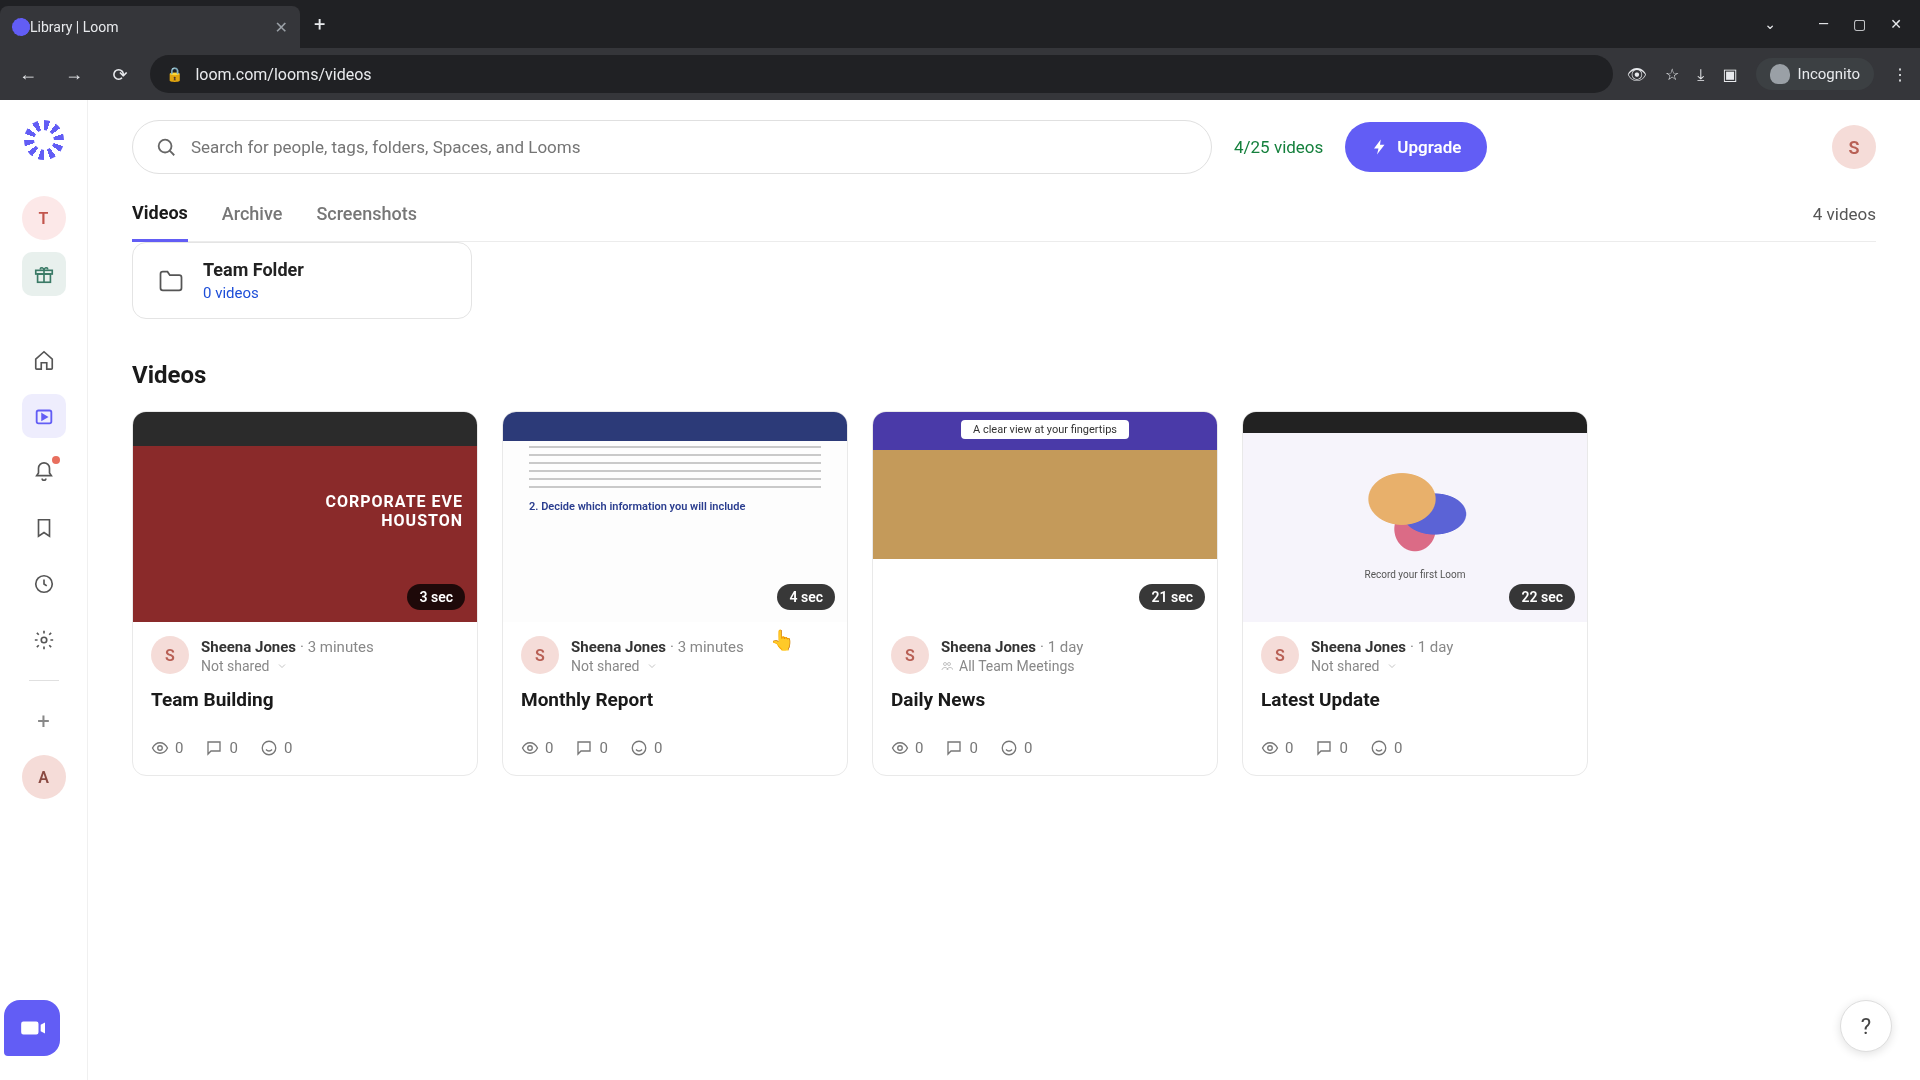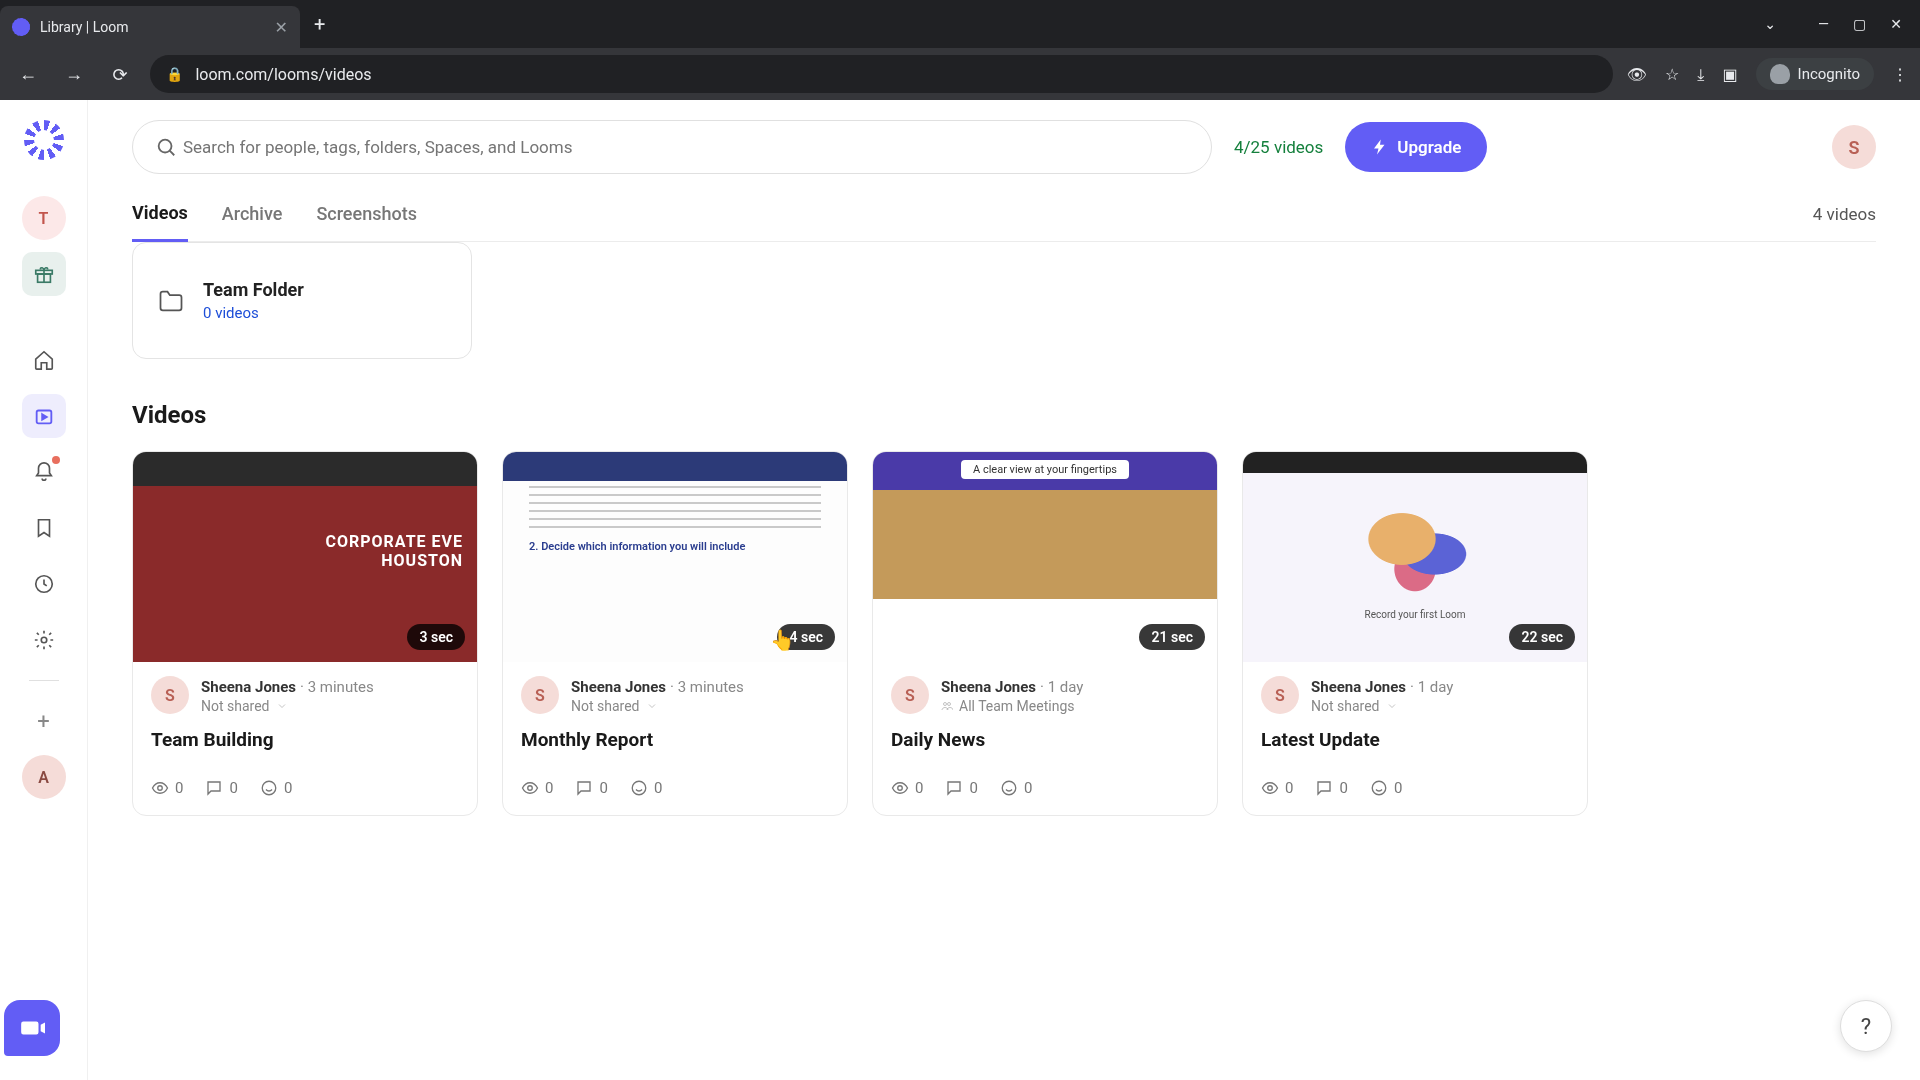--- a/index.html
+++ b/index.html
@@ -1,21 +1,21 @@
 <!DOCTYPE html>
 <html><head>
 <meta charset="utf-8">
 <style>
 * { margin:0; padding:0; box-sizing:border-box; font-family:-apple-system,BlinkMacSystemFont,"Segoe UI",Roboto,sans-serif; }
 body { background:#fff; width:1920px; height:1080px; overflow:hidden; }
 
 
 .browser-top { background:#202124; height:48px; display:flex; align-items:center; padding:0; }
 .tab-strip { display:flex; align-items:center; height:100%; }
-.tab { background:#35363a; height:42px; margin-top:6px; border-radius:8px 8px 0 0; display:flex; align-items:center; padding:0 12px; gap:10px; width:300px; color:#e8eaed; font-size:14px; }
+.tab { background:#35363a; height:42px; margin-top:6px; border-radius:8px 8px 0 0; display:flex; align-items:center; padding:0 12px; width:300px; color:#e8eaed; font-size:14px; }
 .tab .favicon { width:18px; height:18px; background:radial-gradient(circle,#625df5 30%,transparent 30%),conic-gradient(#625df5 0 100%); border-radius:50%; position:relative; }
 .tab .favicon::before{content:"";position:absolute;inset:0;background:repeating-conic-gradient(#625df5 0 12deg,transparent 12deg 24deg);border-radius:50%;}
 .tab .close { margin-left:auto; color:#9aa0a6; font-size:16px; cursor:pointer;}
 .new-tab { color:#e8eaed; font-size:20px; padding:0 14px; cursor:pointer;}
 .win-controls { margin-left:auto; display:flex; gap:24px; padding-right:18px; color:#e8eaed; }
 .win-controls span{cursor:pointer; font-size:14px;}
 .win-chev{margin-right:18px;}
 
 .toolbar { background:#35363a; height:52px; display:flex; align-items:center; padding:0 12px; gap:14px; }
 .tb-btn { width:32px; height:32px; display:flex; align-items:center; justify-content:center; color:#e8eaed; cursor:pointer; border-radius:50%; font-size:18px; }
@@ -37,35 +37,35 @@
 .rail-item.active{background:#eeedfd;color:#625df5;}
 .rail-item .dot{position:absolute;top:6px;right:6px;width:8px;height:8px;background:#e86f5e;border-radius:50%;}
 .rail-divider{width:30px;height:1px;background:#e0e0e0;margin:6px 0;}
 .rail-plus{color:#888;font-size:22px;}
 .rail-a{background:#f5dcd8;color:#8a4a42;font-weight:600;border-radius:50%;}
 .record-fab{position:absolute;bottom:24px;left:4px;width:56px;height:56px;background:#625df5;border-radius:16px 16px 16px 4px;display:flex;align-items:center;justify-content:center;cursor:pointer;}
 .record-fab svg{width:26px;height:26px;fill:#fff;}
 
 .main { flex:1; padding:20px 44px 0 44px; overflow-y:auto; }
 .topbar{display:flex;align-items:center;gap:22px;}
-.search-box{flex:1;max-width:1080px;height:54px;border:1px solid #e0e0e0;border-radius:27px;display:flex;align-items:center;padding:0 22px;gap:6px;color:#888;}
+.search-box{flex:1;max-width:1080px;height:54px;border:1px solid #e0e0e0;border-radius:27px;display:flex;align-items:center;padding:0 22px;gap:14px;color:#888;}
 .search-box svg{width:22px;height:22px;stroke:#666;fill:none;stroke-width:2;}
 .search-box input{flex:1;border:none;outline:none;font-size:17px;background:transparent;}
 .quota{color:#15803d;font-size:17px;white-space:nowrap;}
 .upgrade-btn{background:#625df5;color:#fff;border:none;height:50px;padding:0 26px;border-radius:25px;font-size:17px;font-weight:600;display:flex;align-items:center;gap:8px;cursor:pointer;}
 .upgrade-btn svg{width:18px;height:18px;fill:#fff;}
 .avatar-chip{width:44px;height:44px;border-radius:50%;background:#f5dcd8;color:#b86055;display:flex;align-items:center;justify-content:center;font-weight:600;font-size:18px;margin-left:auto;}
 
 .tabs-row{display:flex;align-items:center;gap:34px;margin-top:28px;border-bottom:1px solid #ececec;}
 .tab-lnk{padding:0 0 16px;font-size:18px;color:#777;cursor:pointer;font-weight:500;}
 .tab-lnk.active{color:#1a1a1a;font-weight:700;border-bottom:3px solid #625df5;margin-bottom:-1px;}
 .count-txt{margin-left:auto;color:#555;font-size:17px;padding-bottom:16px;}
 
 .section-h{font-size:24px;font-weight:700;color:#1a1a1a;margin:42px 0 22px;}
-.folder-card{width:340px;border:1px solid #e4e4e4;border-radius:14px;padding:36px 24px;display:flex;align-items:center;gap:18px;cursor:pointer;}
+.folder-card{width:340px;border:1px solid #e4e4e4;border-radius:14px;padding:16px 24px;display:flex;align-items:center;gap:18px;cursor:pointer;}
 .folder-card svg{width:28px;height:28px;stroke:#555;fill:none;stroke-width:1.5;}
 .folder-card .fname{font-size:18px;font-weight:700;color:#222;}
 .folder-card .fcount{font-size:15px;color:#1d4ed8;margin-top:4px;}
 
 .video-grid{display:flex;gap:24px;flex-wrap:wrap;}
 .vcard{width:346px;border:1px solid #e9e9e9;border-radius:14px;overflow:hidden;cursor:pointer;background:#fff;}
 .thumb{height:210px;position:relative;background:#ddd;overflow:hidden;}
 .thumb .dur{position:absolute;bottom:12px;right:12px;background:rgba(0,0,0,0.78);color:#fff;font-size:14px;font-weight:600;padding:5px 12px;border-radius:14px;}
 .thumb.t1{background:linear-gradient(180deg,#2b2b2b 0 16%,#8a2a2a 16% 100%);}
 .thumb.t1::after{content:"CORPORATE EVE\A HOUSTON";white-space:pre;position:absolute;right:14px;top:80px;color:#fff;font-weight:700;letter-spacing:1px;font-size:16px;text-align:right;}

